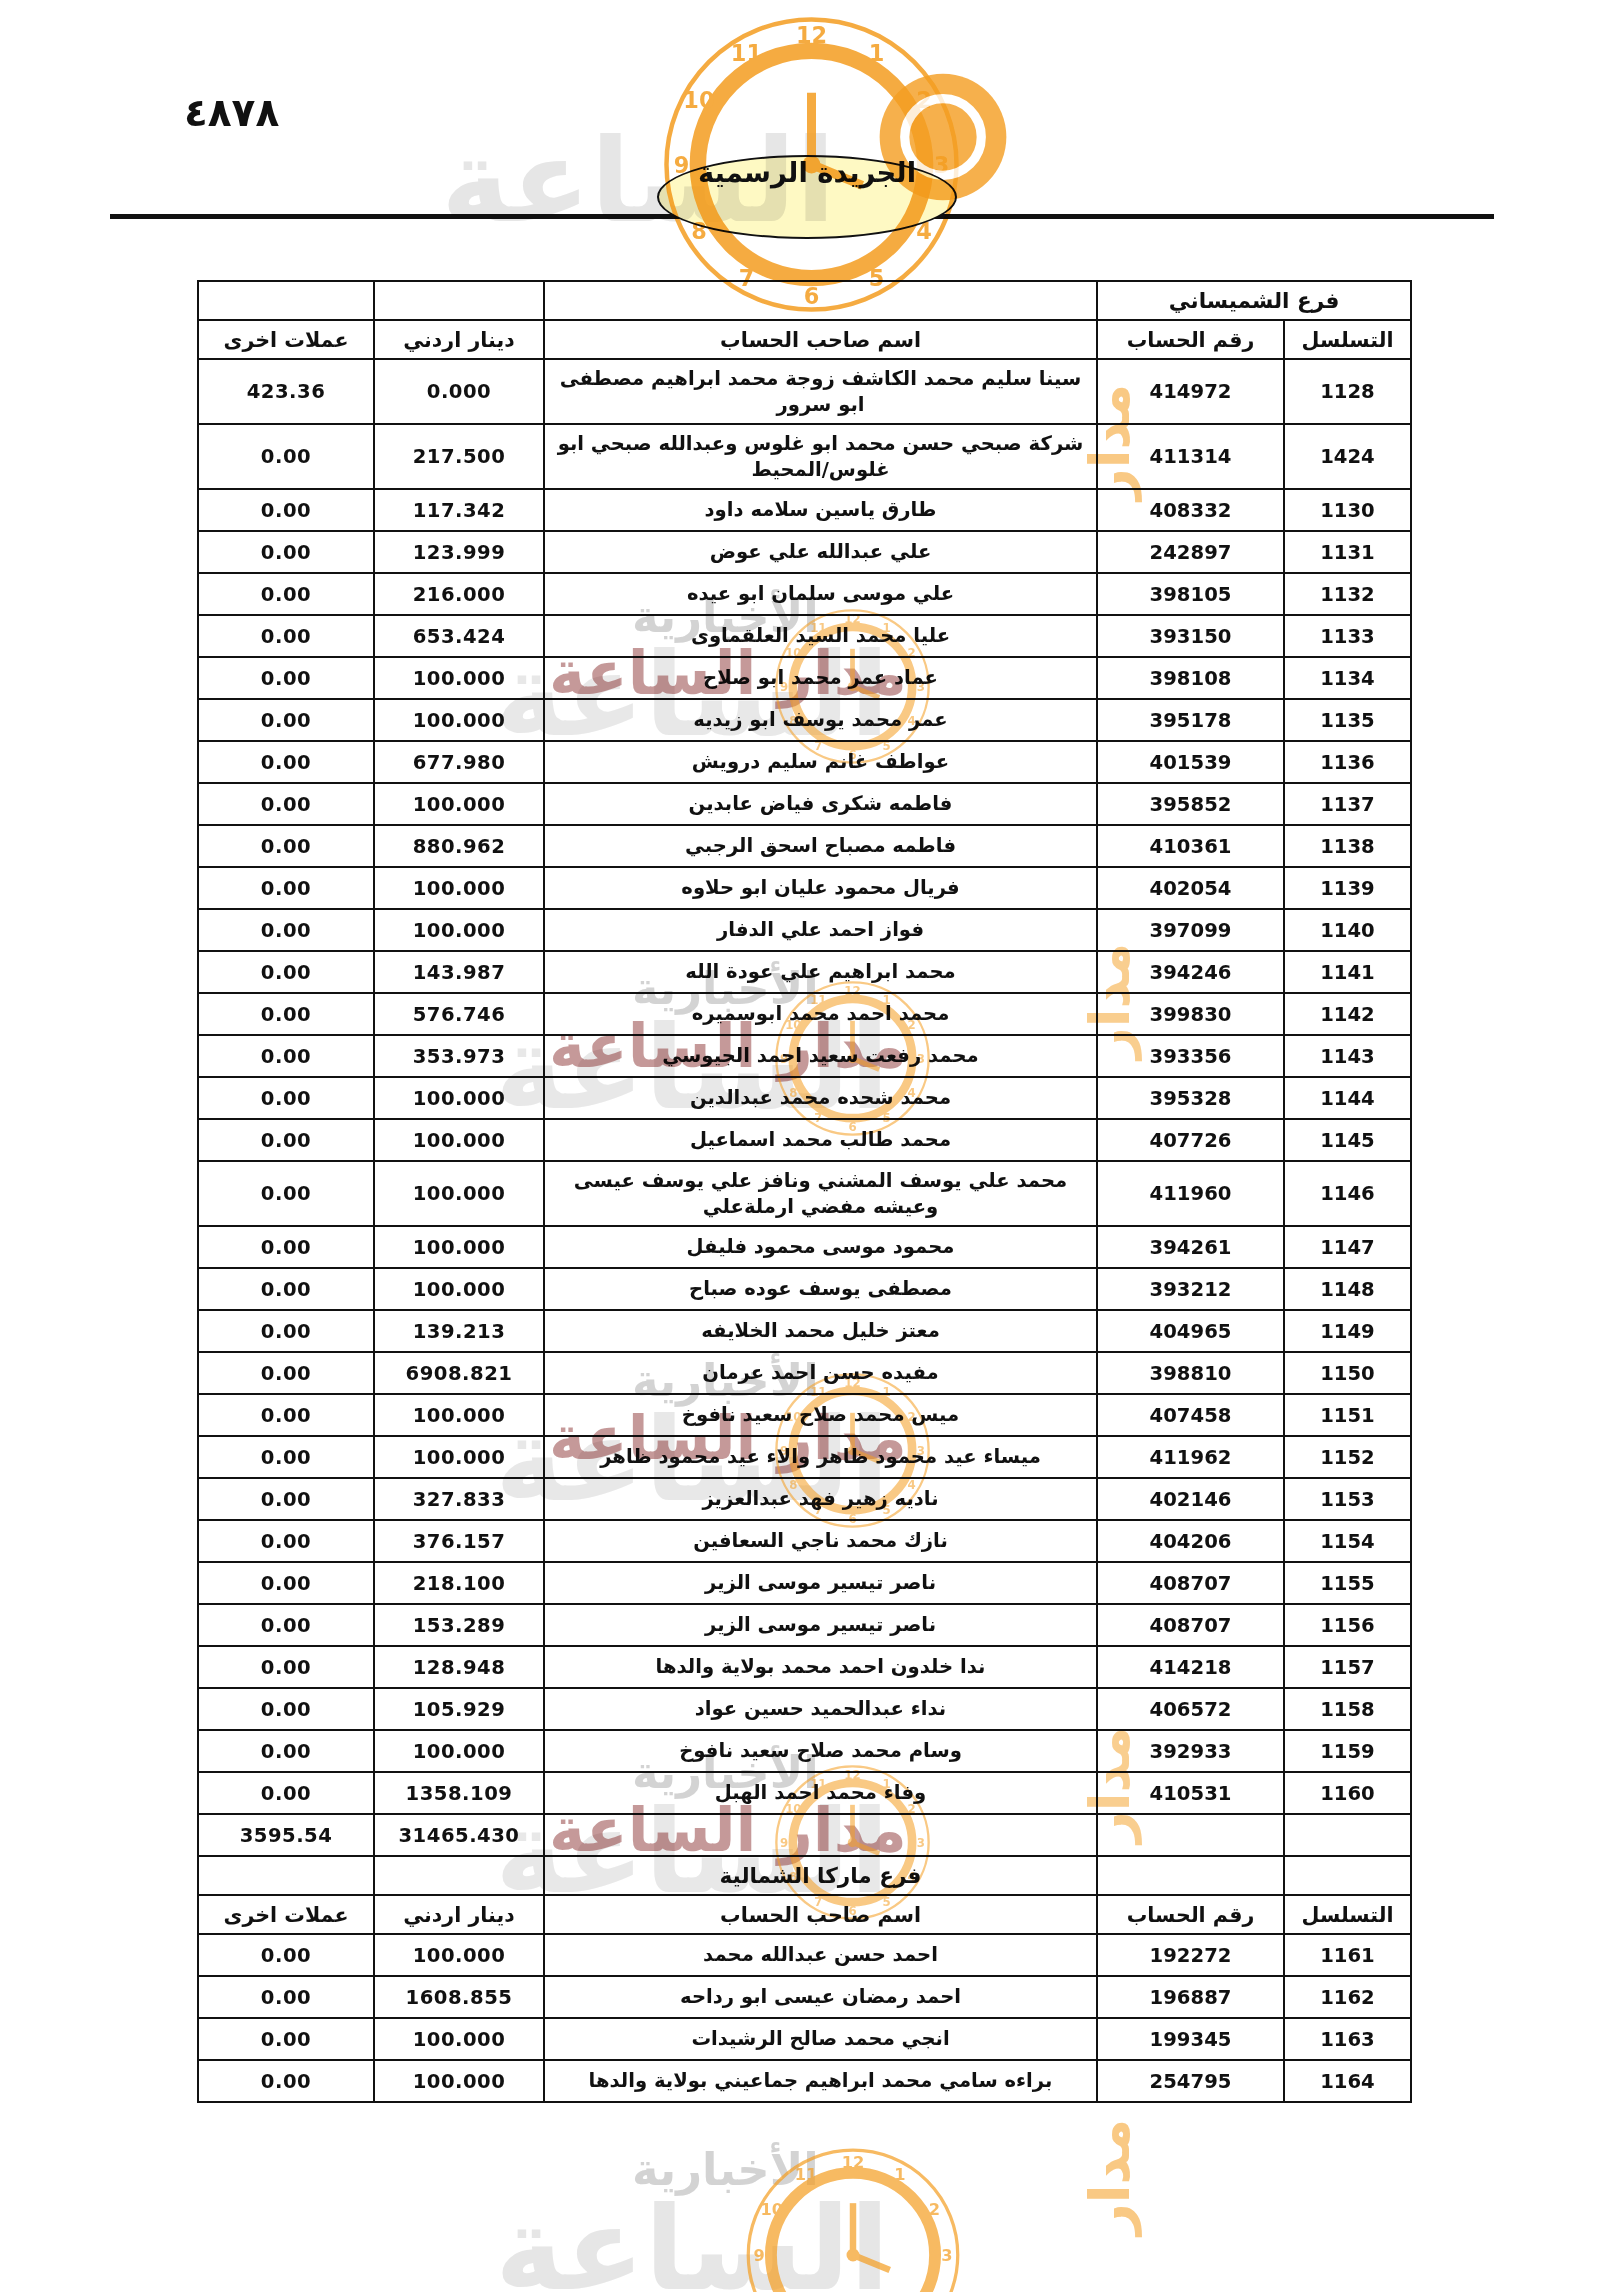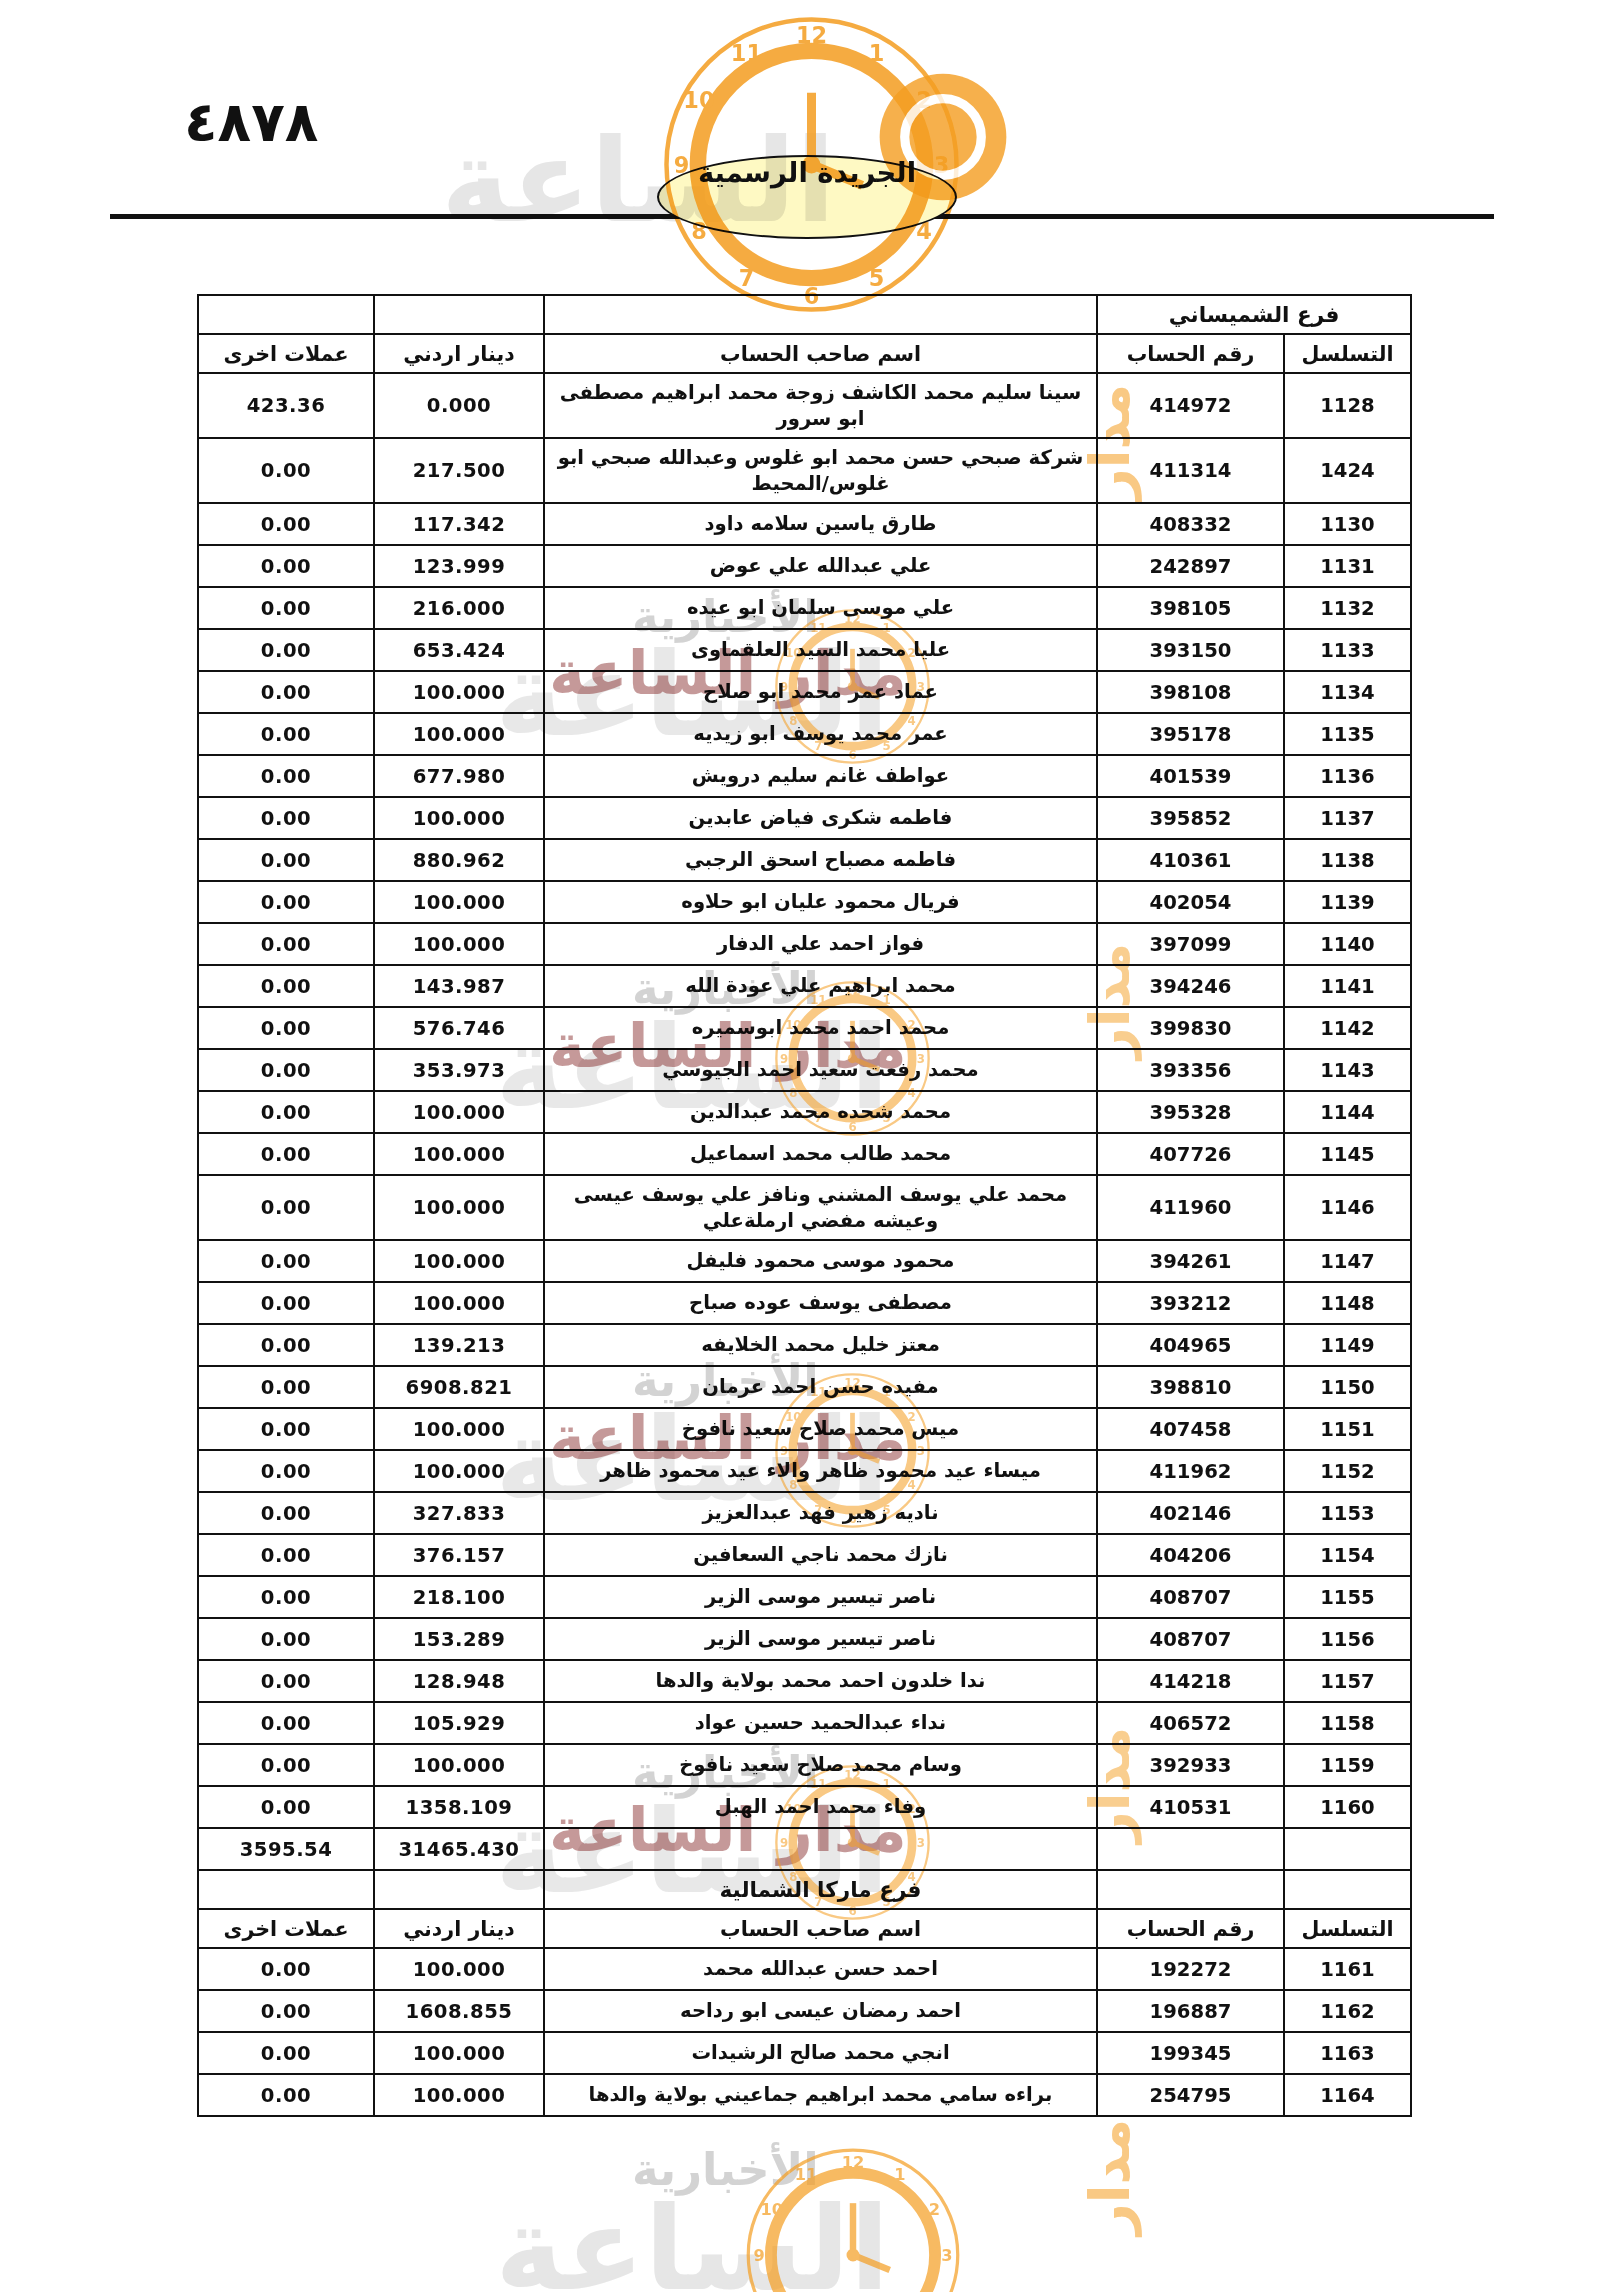--- a/index.html
+++ b/index.html
@@ -8,41 +8,41 @@
     position:relative;
     background:#ffffff;
     font-family:"DejaVu Sans", sans-serif;
     overflow:hidden;
     color:#111;
   }
 
   
   .page-number {
     position:absolute; left:184px; top:90px;
-    font-size:55px; font-weight:bold; letter-spacing:3.9px;
+    font-size:39px; font-weight:bold; letter-spacing:3.9px;
     z-index:2;
     text-align:center;
   }
   .head-rule {
     position:absolute; left:110px; top:214px;
     width:1384px; height:4.9px; background:#111; z-index:1;
   }
   .gazette-oval {
     position:absolute; left:657px; top:155px;
     width:300px; height:84px;
     border:2.9px solid #111; border-radius:50%;
     background:#fef9c3;
     display:flex; align-items:flex-start; justify-content:center;
     font-size:27.4px; font-weight:bold;
     z-index:2; direction:rtl;
   }
 
   
   .table-wrap {
-    position:absolute; right:209px; top:294px; width:970px;
+    position:absolute; right:209px; top:280px; width:970px;
     direction:rtl; z-index:1;
   }
   table { border-collapse:collapse; width:100%; table-layout:fixed; background:transparent; }
   td, th {
     border:2px solid #111;
     text-align:center; vertical-align:middle;
     font-weight:bold; font-size:19.6px;
     padding:2px 7.8px;
     overflow:hidden;
     background:transparent;

